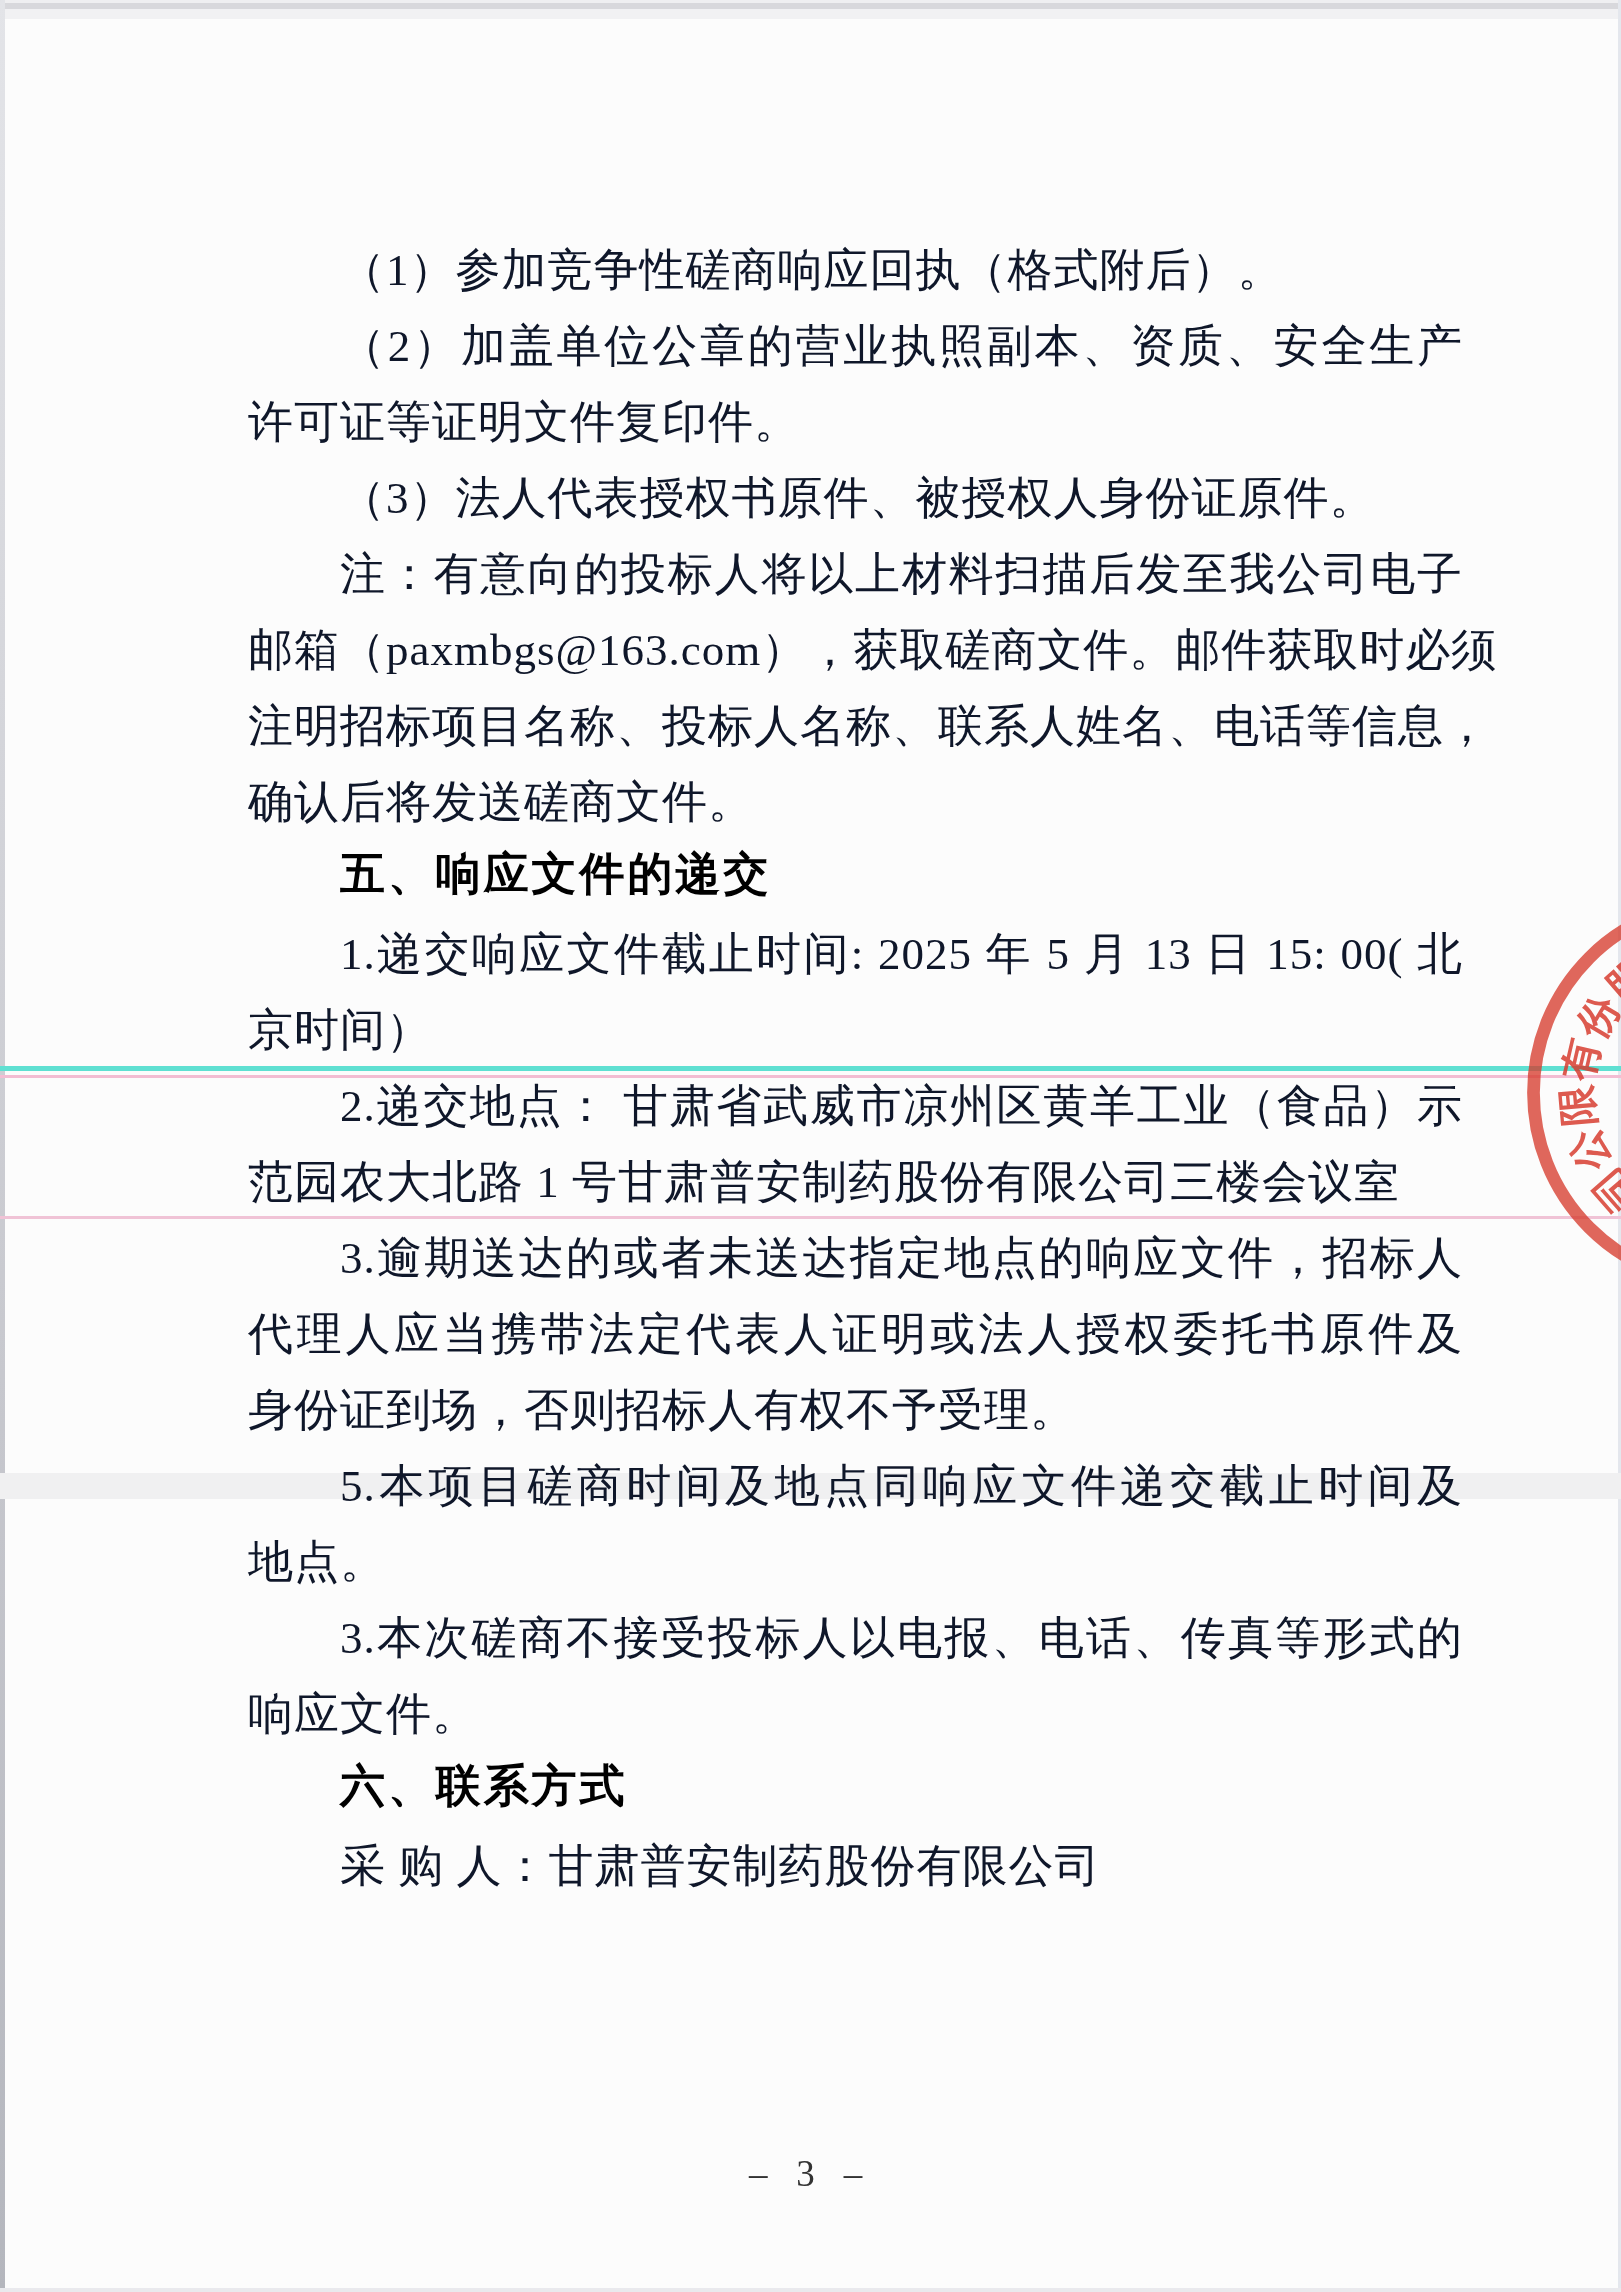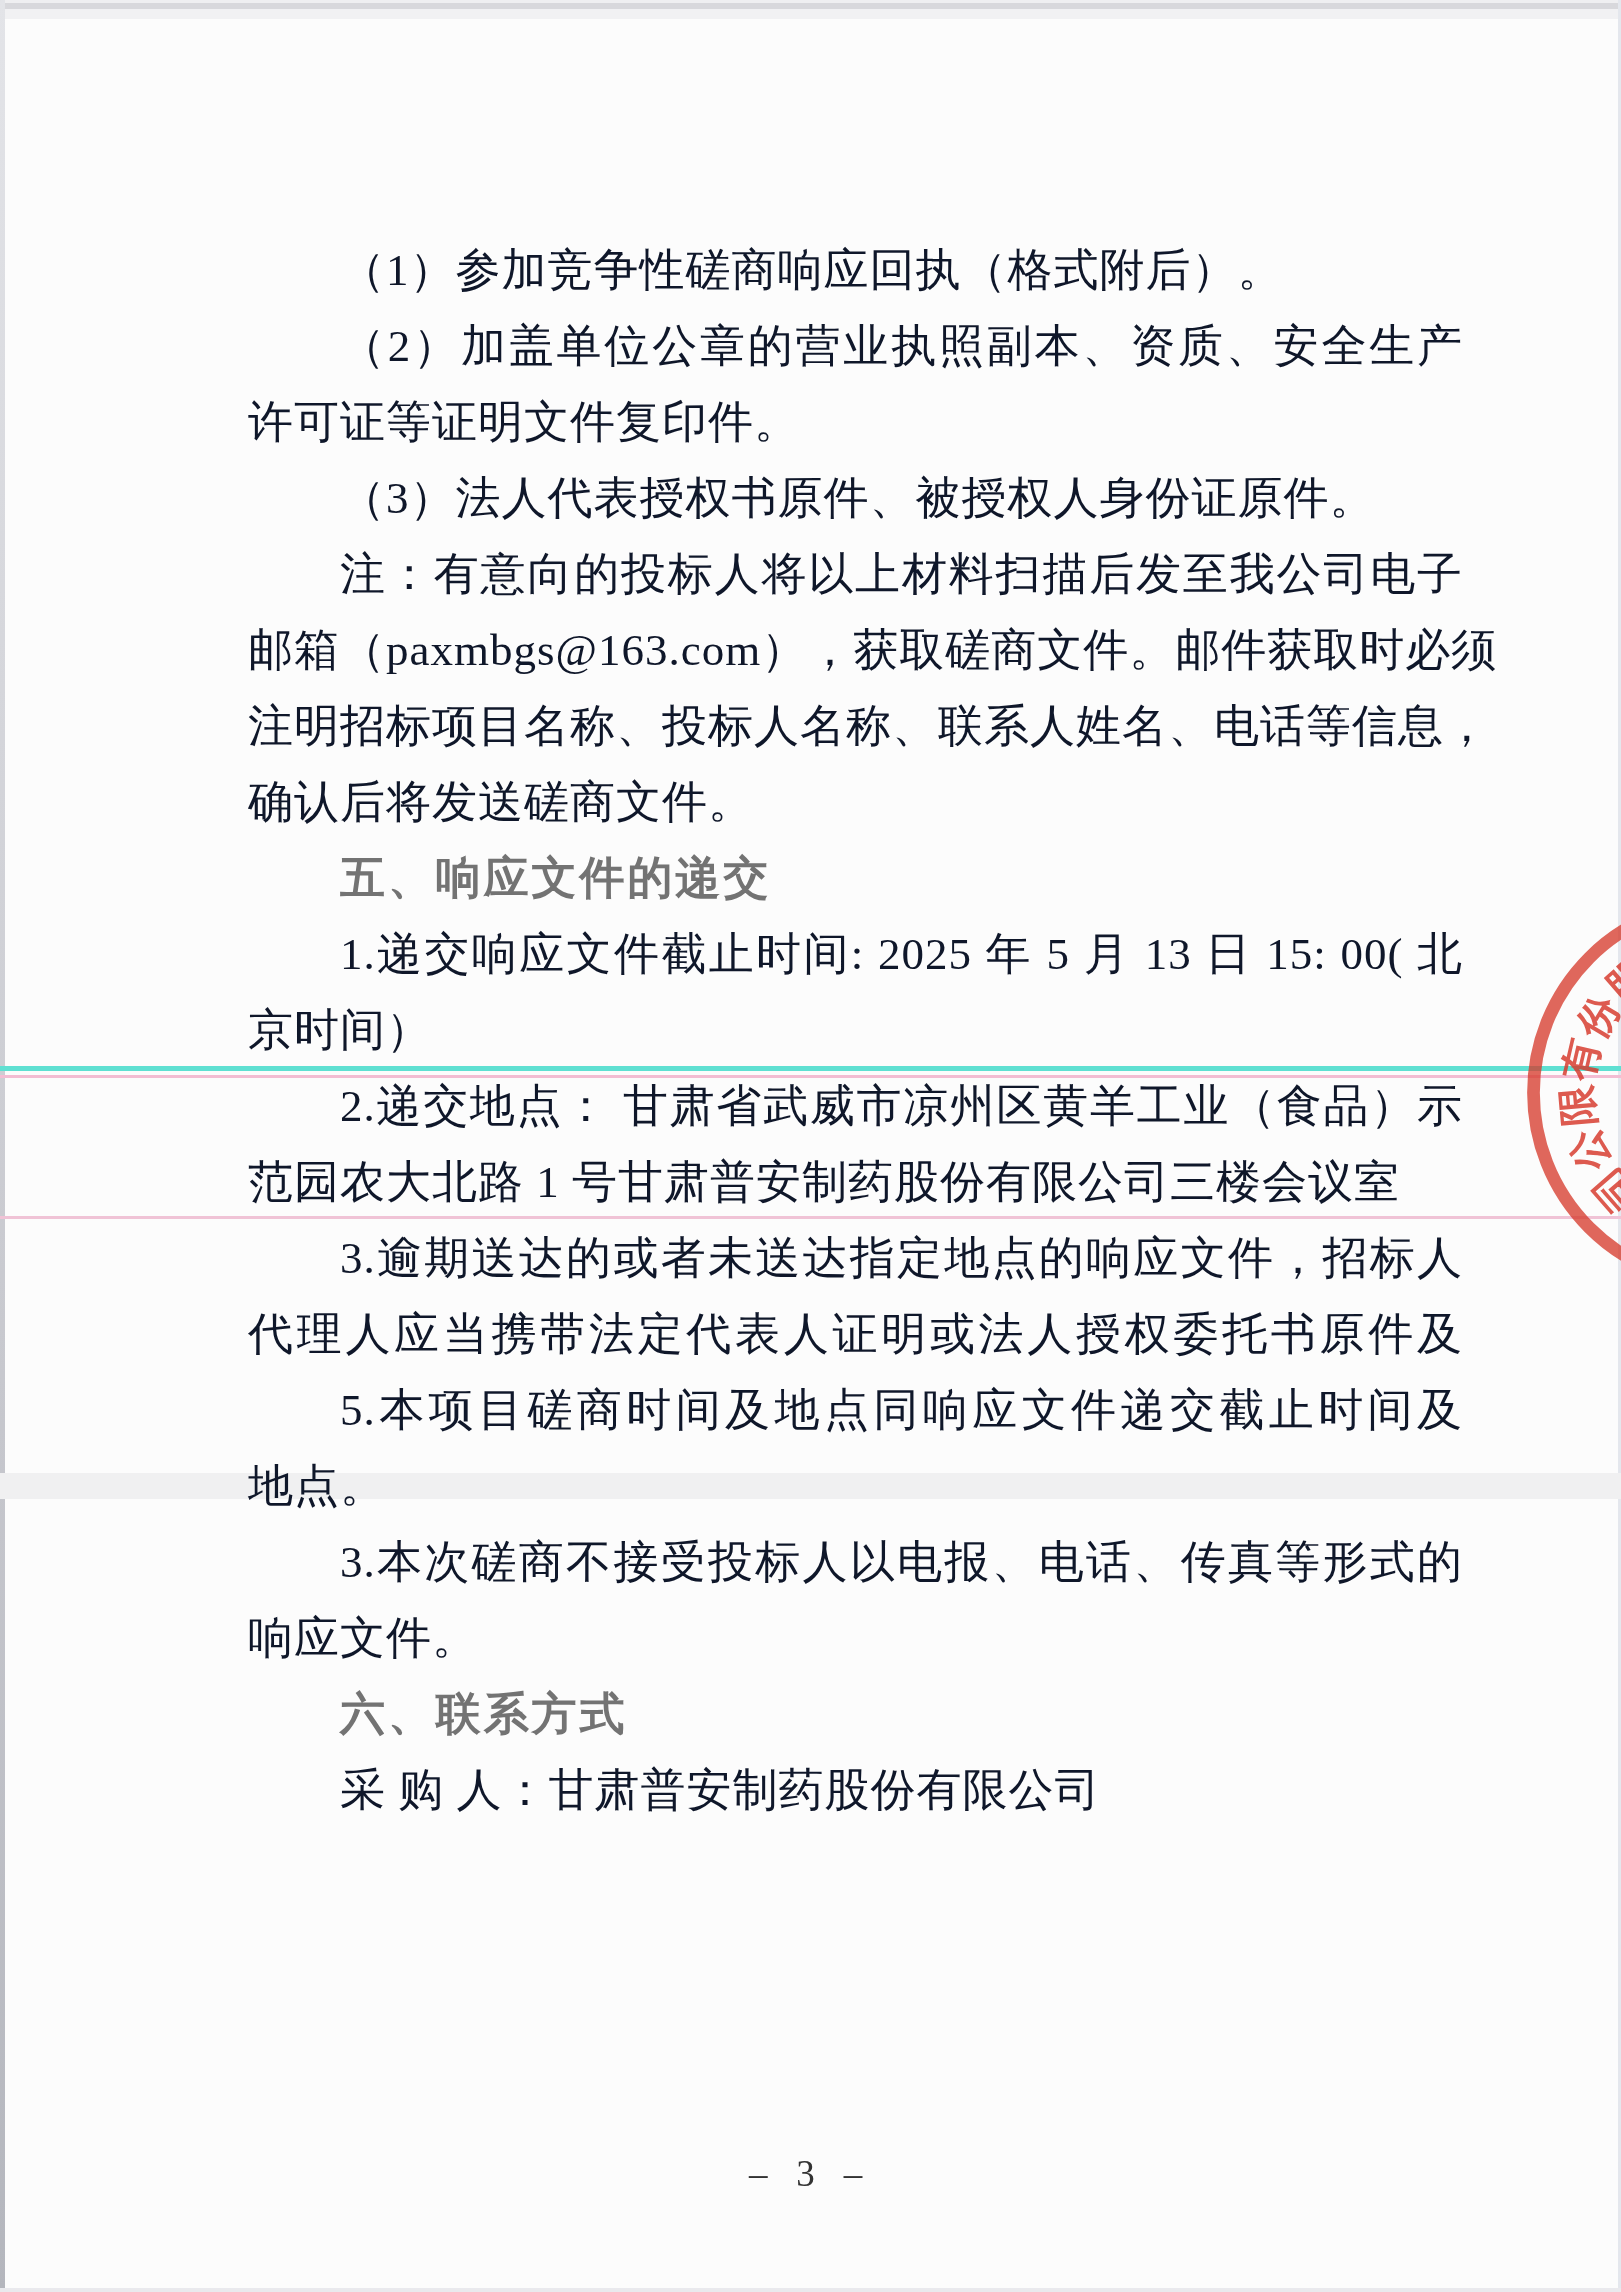--- a/index.html
+++ b/index.html
@@ -27,22 +27,22 @@
 
   
   .doc{position:absolute;left:248px;top:232px;width:1215px;}
   .ln{
     font-size:45px;line-height:76px;height:76px;
     color:#0f172a;letter-spacing:1px;white-space:nowrap;
   }
   .ln.ind{padding-left:92px;}
   .ln.full{text-align:justify;text-align-last:justify;}
   .ln.heading{
-    font-family:Liberation Serif, serif;
-    font-weight:700;color:#737373;letter-spacing:2.9px;
+    font-family:Liberation Mono, monospace;
+    font-weight:700;color:#000000;letter-spacing:2.9px;
   }
 
   .page-number{
     position:absolute;left:0;top:2152px;width:1621px;
     text-align:center;font-size:37px;color:#333;letter-spacing:9.8px;
   }
 
   
   .stamp{position:absolute;left:1509px;top:887px;width:431px;height:431px;opacity:.9;}
   .stamp-ring{fill:none;stroke:#d6392c;stroke-width:13px;opacity:.85;}
@@ -74,20 +74,21 @@
     <div class="ln full">邮箱（paxmbgs@163.com），获取磋商文件。邮件获取时必须</div>
     <div class="ln full">注明招标项目名称、投标人名称、联系人姓名、电话等信息，</div>
     <div class="ln">确认后将发送磋商文件。</div>
     <div class="ln ind heading">五、响应文件的递交</div>
     <div class="ln ind full">1.递交响应文件截止时间: 2025 年 5 月 13 日 15: 00( 北</div>
     <div class="ln">京时间）</div>
     <div class="ln ind full">2.递交地点： 甘肃省武威市凉州区黄羊工业（食品）示</div>
     <div class="ln">范园农大北路 1 号甘肃普安制药股份有限公司三楼会议室</div>
     <div class="ln ind full">3.逾期送达的或者未送达指定地点的响应文件，招标人</div>
     <div class="ln full">代理人应当携带法定代表人证明或法人授权委托书原件及</div>
+    <div class="ln">身份证到场，否则招标人有权不予受理。</div>
     <div class="ln ind full">5.本项目磋商时间及地点同响应文件递交截止时间及</div>
     <div class="ln">地点。</div>
     <div class="ln ind full">3.本次磋商不接受投标人以电报、电话、传真等形式的</div>
     <div class="ln">响应文件。</div>
     <div class="ln ind heading">六、联系方式</div>
     <div class="ln ind">采 购 人：甘肃普安制药股份有限公司</div>
   </div>
 
   <div class="scan-cyan"></div>
   <div class="scan-pink1"></div>

